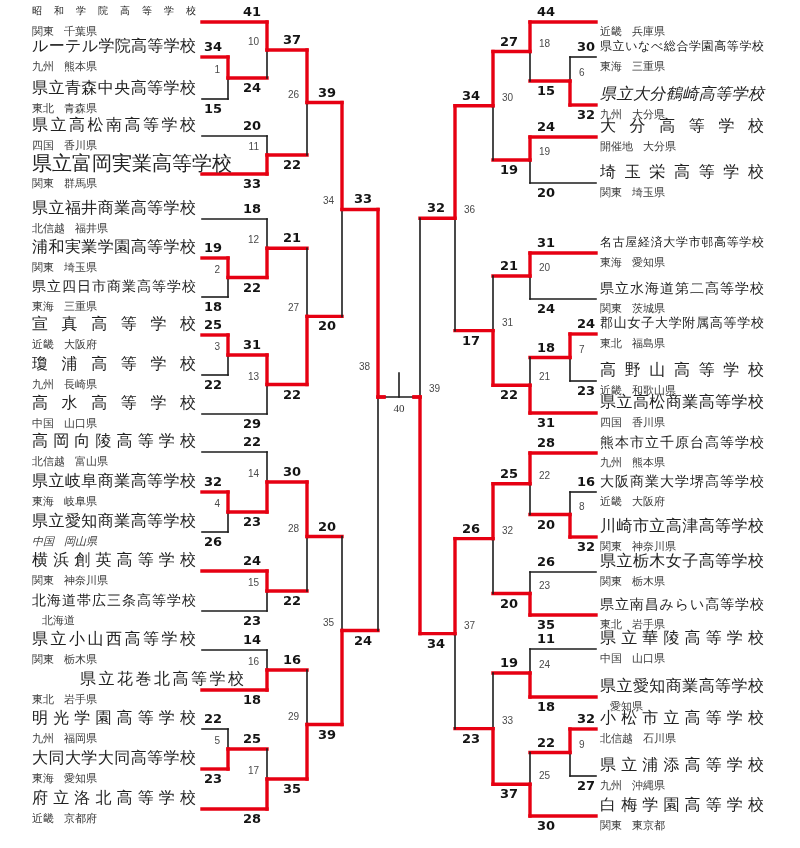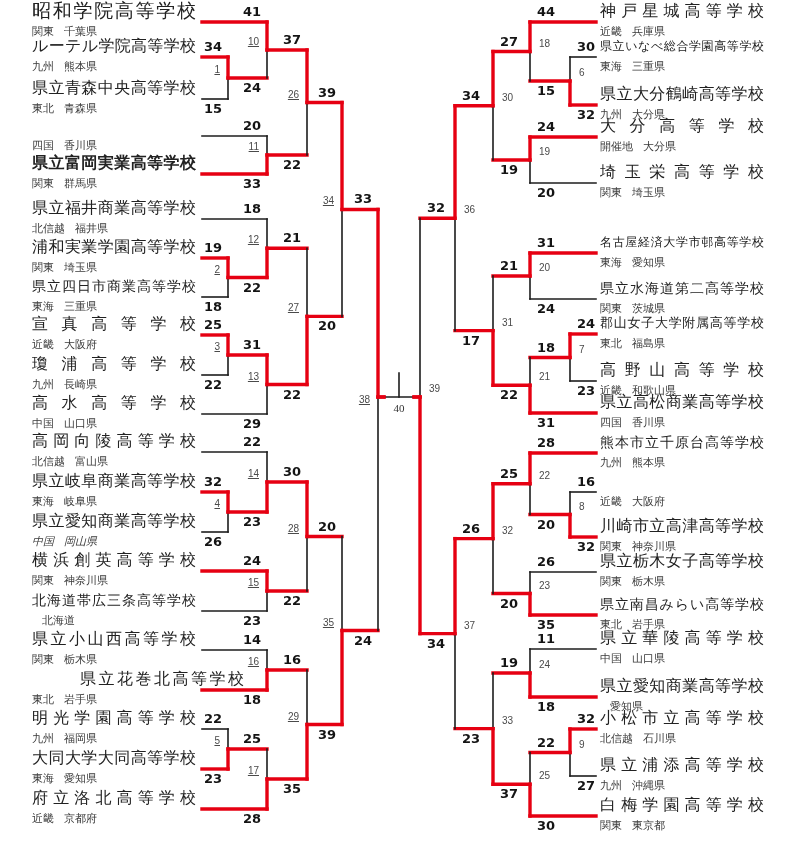--- a/index.html
+++ b/index.html
@@ -9,21 +9,21 @@
   .team-name{position:absolute;color:#222;text-align:justify;text-align-last:justify;
              text-justify:inter-character;line-height:20px;height:20px;white-space:nowrap;
              letter-spacing:0;}
   .team-region{position:absolute;font-size:11px;color:#3a3a3a;text-align:left;line-height:13px;}
   .team-region .pref{margin-left:10px;}
   .score{position:absolute;font-size:13px;font-weight:600;color:#141414;width:46px;line-height:14px;
          font-family:"DejaVu Sans","Liberation Sans",sans-serif;}
   .score.l{text-align:right;}
   .score.r{text-align:left;}
   .mno{position:absolute;font-size:10px;color:#4a4a4a;width:24px;line-height:12px;}
-  .mno.l{text-align:right;text-decoration:underline;}
+  .mno.l{text-align:right;}
   .mno.r{text-align:left;}
   .final-no{position:absolute;font-size:11px;color:#333;width:40px;text-align:center;line-height:13px;}
 </style>
 </head>
 <body>
 
 <div id="stage">
   <svg id="lines" width="800" height="848">
       <line x1="202" y1="57" x2="228" y2="57" stroke="#e60012" stroke-width="3.4" stroke-linecap="square"></line>
       <line x1="202" y1="99" x2="228" y2="99" stroke="#1c1c1c" stroke-width="1.6" stroke-linecap="square"></line>
@@ -181,28 +181,29 @@
       <line x1="378" y1="397" x2="378" y2="630.5" stroke="#1c1c1c" stroke-width="1.6" stroke-linecap="square"></line>
       <line x1="378" y1="397" x2="384" y2="397" stroke="#e60012" stroke-width="3.4" stroke-linecap="square"></line>
       <line x1="420" y1="218.1875" x2="420" y2="397" stroke="#1c1c1c" stroke-width="1.6" stroke-linecap="square"></line>
       <line x1="420" y1="397" x2="420" y2="633.625" stroke="#e60012" stroke-width="3.4" stroke-linecap="square"></line>
       <line x1="420" y1="397" x2="414" y2="397" stroke="#e60012" stroke-width="3.4" stroke-linecap="square"></line>
       <line x1="378" y1="397" x2="420" y2="397" stroke="#1c1c1c" stroke-width="1.6" stroke-linecap="square"></line>
       <line x1="399" y1="397" x2="399" y2="373" stroke="#1c1c1c" stroke-width="1.6" stroke-linecap="square"></line>
       <line x1="378" y1="397" x2="384" y2="397" stroke="#e60012" stroke-width="3.4" stroke-linecap="square"></line>
       <line x1="414" y1="397" x2="420" y2="397" stroke="#e60012" stroke-width="3.4" stroke-linecap="square"></line>
     </svg>
-<div class="team-name" style="left: 32px; top: 1px; width: 164px; font-size: 19px;">昭和学院高等学校</div>
+<div class="team-name" style="left: 32px; top: 1px; width: 164px; font-size: 10px;">昭和学院高等学校</div>
     <div class="team-region" style="left: 32px; top: 25px; width: 166px;"><span>関東</span><span class="pref">千葉県</span></div>
     <div class="team-name" style="left: 32px; top: 36px; width: 164px; font-size: 16px;">ルーテル学院高等学校</div>
     <div class="team-region" style="left: 32px; top: 60px; width: 166px;"><span>九州</span><span class="pref">熊本県</span></div>
     <div class="team-name" style="left: 32px; top: 78px; width: 164px; font-size: 16px;">県立青森中央高等学校</div>
     <div class="team-region" style="left: 32px; top: 102px; width: 166px;"><span>東北</span><span class="pref">青森県</span></div>
+    <div class="team-name" style="left: 32px; top: 115px; width: 164px; font-size: 16px;">県立高松南高等学校</div>
     <div class="team-region" style="left: 32px; top: 139px; width: 166px;"><span>四国</span><span class="pref">香川県</span></div>
-    <div class="team-name" style="left: 32px; top: 153px; width: 164px; font-size: 16px; font-weight: bold;">県立富岡実業高等学校</div>
+    <div class="team-name" style="left: 32px; top: 153px; width: 164px; font-size: 20px;">県立富岡実業高等学校</div>
     <div class="team-region" style="left: 32px; top: 177px; width: 166px;"><span>関東</span><span class="pref">群馬県</span></div>
     <div class="team-name" style="left: 32px; top: 198px; width: 164px; font-size: 16px;">県立福井商業高等学校</div>
     <div class="team-region" style="left: 32px; top: 222px; width: 166px;"><span>北信越</span><span class="pref">福井県</span></div>
     <div class="team-name" style="left: 32px; top: 237px; width: 164px; font-size: 16px;">浦和実業学園高等学校</div>
     <div class="team-region" style="left: 32px; top: 261px; width: 166px;"><span>関東</span><span class="pref">埼玉県</span></div>
     <div class="team-name" style="left: 32px; top: 276px; width: 164px; font-size: 14px;">県立四日市商業高等学校</div>
     <div class="team-region" style="left: 32px; top: 300px; width: 166px;"><span>東海</span><span class="pref">三重県</span></div>
     <div class="team-name" style="left: 32px; top: 314px; width: 164px; font-size: 16px;">宣真高等学校</div>
     <div class="team-region" style="left: 32px; top: 338px; width: 166px;"><span>近畿</span><span class="pref">大阪府</span></div>
     <div class="team-name" style="left: 32px; top: 354px; width: 164px; font-size: 16px;">瓊浦高等学校</div>
@@ -222,42 +223,42 @@
     <div class="team-name" style="left: 32px; top: 629px; width: 164px; font-size: 16px;">県立小山西高等学校</div>
     <div class="team-region" style="left: 32px; top: 653px; width: 166px;"><span>関東</span><span class="pref">栃木県</span></div>
     <div class="team-name" style="left: 32px; top: 669px; width: 164px; font-size: 16px; margin-left: 48px;">県立花巻北高等学校</div>
     <div class="team-region" style="left: 32px; top: 693px; width: 166px;"><span>東北</span><span class="pref">岩手県</span></div>
     <div class="team-name" style="left: 32px; top: 708px; width: 164px; font-size: 16px;">明光学園高等学校</div>
     <div class="team-region" style="left: 32px; top: 732px; width: 166px;"><span>九州</span><span class="pref">福岡県</span></div>
     <div class="team-name" style="left: 32px; top: 748px; width: 164px; font-size: 16px;">大同大学大同高等学校</div>
     <div class="team-region" style="left: 32px; top: 772px; width: 166px;"><span>東海</span><span class="pref">愛知県</span></div>
     <div class="team-name" style="left: 32px; top: 788px; width: 164px; font-size: 16px;">府立洛北高等学校</div>
     <div class="team-region" style="left: 32px; top: 812px; width: 166px;"><span>近畿</span><span class="pref">京都府</span></div>
-    <div class="team-name" style="left: 600px; top: 1px; width: 164px; font-size: 16px;">神戸星城高等学校</div>
     <div class="team-region" style="left: 600px; top: 25px; width: 166px;"><span>近畿</span><span class="pref">兵庫県</span></div>
     <div class="team-name" style="left: 600px; top: 36px; width: 164px; font-size: 12px;">県立いなべ総合学園高等学校</div>
     <div class="team-region" style="left: 600px; top: 60px; width: 166px;"><span>東海</span><span class="pref">三重県</span></div>
-    <div class="team-name" style="left: 600px; top: 84px; width: 164px; font-size: 16px;">県立大分鶴崎高等学校</div>
+    <div class="team-name" style="left: 600px; top: 84px; width: 164px; font-size: 16px; font-style: italic;">県立大分鶴崎高等学校</div>
     <div class="team-region" style="left: 600px; top: 108px; width: 166px;"><span>九州</span><span class="pref">大分県</span></div>
     <div class="team-name" style="left: 600px; top: 116px; width: 164px; font-size: 16px;">大分高等学校</div>
     <div class="team-region" style="left: 600px; top: 140px; width: 166px;"><span>開催地</span><span class="pref">大分県</span></div>
     <div class="team-name" style="left: 600px; top: 162px; width: 164px; font-size: 16px;">埼玉栄高等学校</div>
     <div class="team-region" style="left: 600px; top: 186px; width: 166px;"><span>関東</span><span class="pref">埼玉県</span></div>
     <div class="team-name" style="left: 600px; top: 232px; width: 164px; font-size: 12px;">名古屋経済大学市邨高等学校</div>
     <div class="team-region" style="left: 600px; top: 256px; width: 166px;"><span>東海</span><span class="pref">愛知県</span></div>
     <div class="team-name" style="left: 600px; top: 278px; width: 164px; font-size: 14px;">県立水海道第二高等学校</div>
     <div class="team-region" style="left: 600px; top: 302px; width: 166px;"><span>関東</span><span class="pref">茨城県</span></div>
     <div class="team-name" style="left: 600px; top: 313px; width: 164px; font-size: 13px;">郡山女子大学附属高等学校</div>
     <div class="team-region" style="left: 600px; top: 337px; width: 166px;"><span>東北</span><span class="pref">福島県</span></div>
     <div class="team-name" style="left: 600px; top: 360px; width: 164px; font-size: 16px;">高野山高等学校</div>
     <div class="team-region" style="left: 600px; top: 384px; width: 166px;"><span>近畿</span><span class="pref">和歌山県</span></div>
     <div class="team-name" style="left: 600px; top: 392px; width: 164px; font-size: 16px;">県立高松商業高等学校</div>
     <div class="team-region" style="left: 600px; top: 416px; width: 166px;"><span>四国</span><span class="pref">香川県</span></div>
     <div class="team-name" style="left: 600px; top: 432px; width: 164px; font-size: 14px;">熊本市立千原台高等学校</div>
     <div class="team-region" style="left: 600px; top: 456px; width: 166px;"><span>九州</span><span class="pref">熊本県</span></div>
+    <div class="team-name" style="left: 600px; top: 471px; width: 164px; font-size: 14px;">大阪商業大学堺高等学校</div>
     <div class="team-region" style="left: 600px; top: 495px; width: 166px;"><span>近畿</span><span class="pref">大阪府</span></div>
     <div class="team-name" style="left: 600px; top: 516px; width: 164px; font-size: 16px;">川崎市立高津高等学校</div>
     <div class="team-region" style="left: 600px; top: 540px; width: 166px;"><span>関東</span><span class="pref">神奈川県</span></div>
     <div class="team-name" style="left: 600px; top: 551px; width: 164px; font-size: 16px;">県立栃木女子高等学校</div>
     <div class="team-region" style="left: 600px; top: 575px; width: 166px;"><span>関東</span><span class="pref">栃木県</span></div>
     <div class="team-name" style="left: 600px; top: 594px; width: 164px; font-size: 14px;">県立南昌みらい高等学校</div>
     <div class="team-region" style="left: 600px; top: 618px; width: 166px;"><span>東北</span><span class="pref">岩手県</span></div>
     <div class="team-name" style="left: 600px; top: 628px; width: 164px; font-size: 16px;">県立華陵高等学校</div>
     <div class="team-region" style="left: 600px; top: 652px; width: 166px;"><span>中国</span><span class="pref">山口県</span></div>
     <div class="team-name" style="left: 600px; top: 676px; width: 164px; font-size: 16px;">県立愛知商業高等学校</div>
@@ -374,18 +375,18 @@
     <div class="score l" style="left: 290px; top: 727.5px; width: 46px;">39</div>
     <div class="mno l" style="left: 310px; top: 616.5px; width: 24px;">35</div>
     <div class="score r" style="left: 462px; top: 88.75px; width: 46px;">34</div>
     <div class="score r" style="left: 462px; top: 333.625px; width: 46px;">17</div>
     <div class="mno r" style="left: 464px; top: 204.188px; width: 24px;">36</div>
     <div class="score r" style="left: 462px; top: 521.625px; width: 46px;">26</div>
     <div class="score r" style="left: 462px; top: 731.625px; width: 46px;">23</div>
     <div class="mno r" style="left: 464px; top: 619.625px; width: 24px;">37</div>
     <div class="score l" style="left: 326px; top: 192.438px; width: 46px;">33</div>
     <div class="score l" style="left: 326px; top: 633.5px; width: 46px;">24</div>
-    <div class="mno l" style="left: 346px; top: 394px; width: 24px;">38</div>
+    <div class="mno l" style="left: 346px; top: 361px; width: 24px;">38</div>
     <div class="score r" style="left: 427px; top: 201.188px; width: 46px;">32</div>
     <div class="score r" style="left: 427px; top: 636.625px; width: 46px;">34</div>
     <div class="mno r" style="left: 429px; top: 383px; width: 24px;">39</div>
     <div class="final-no" style="left: 379px; top: 402px; width: 40px; font-family: Liberation Serif, serif;">40</div>
   </div>
 
 </body></html>

